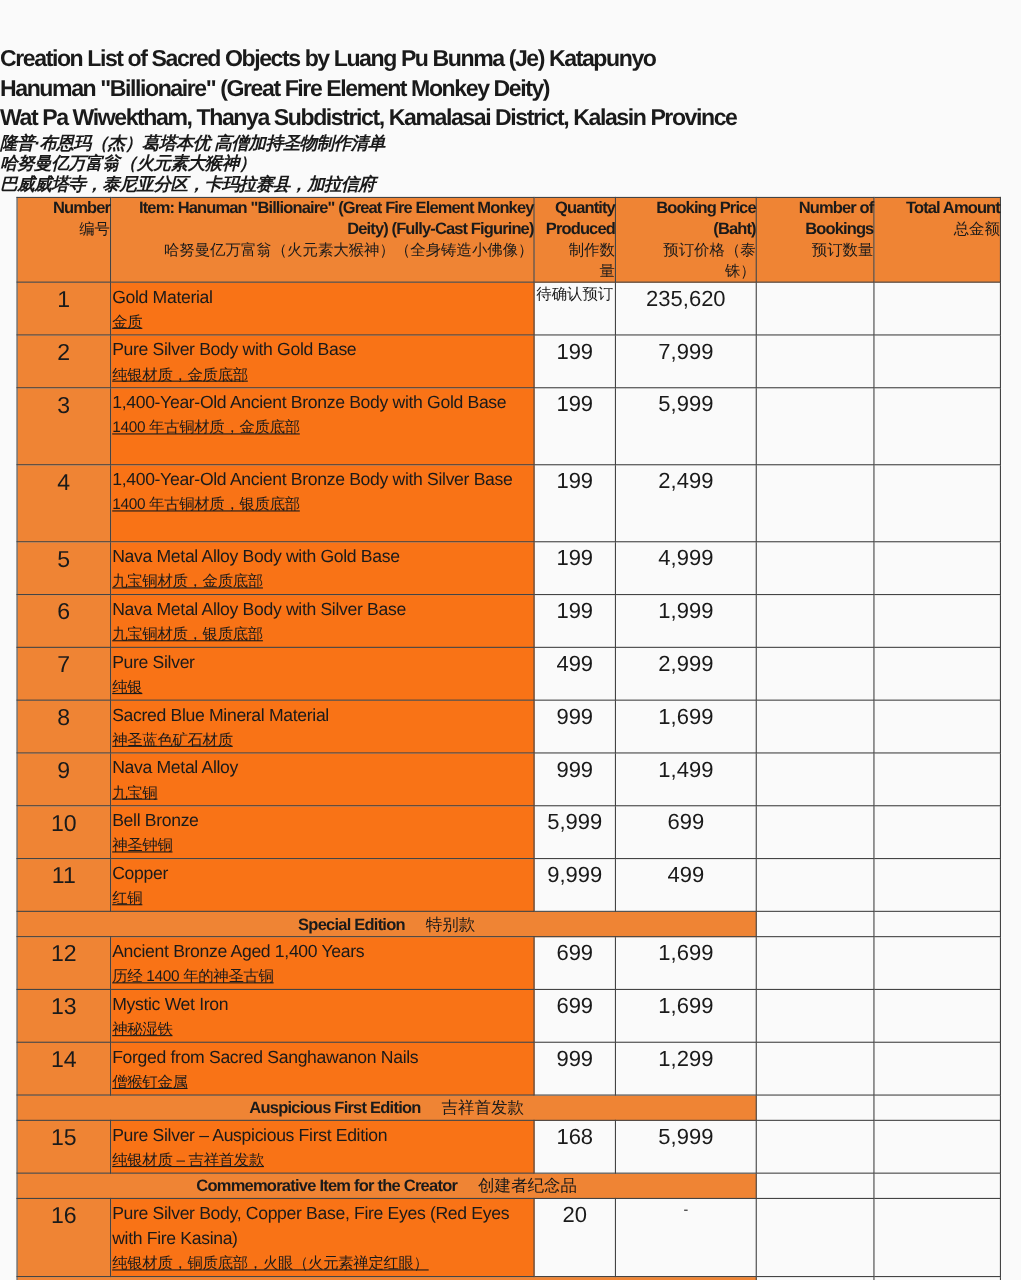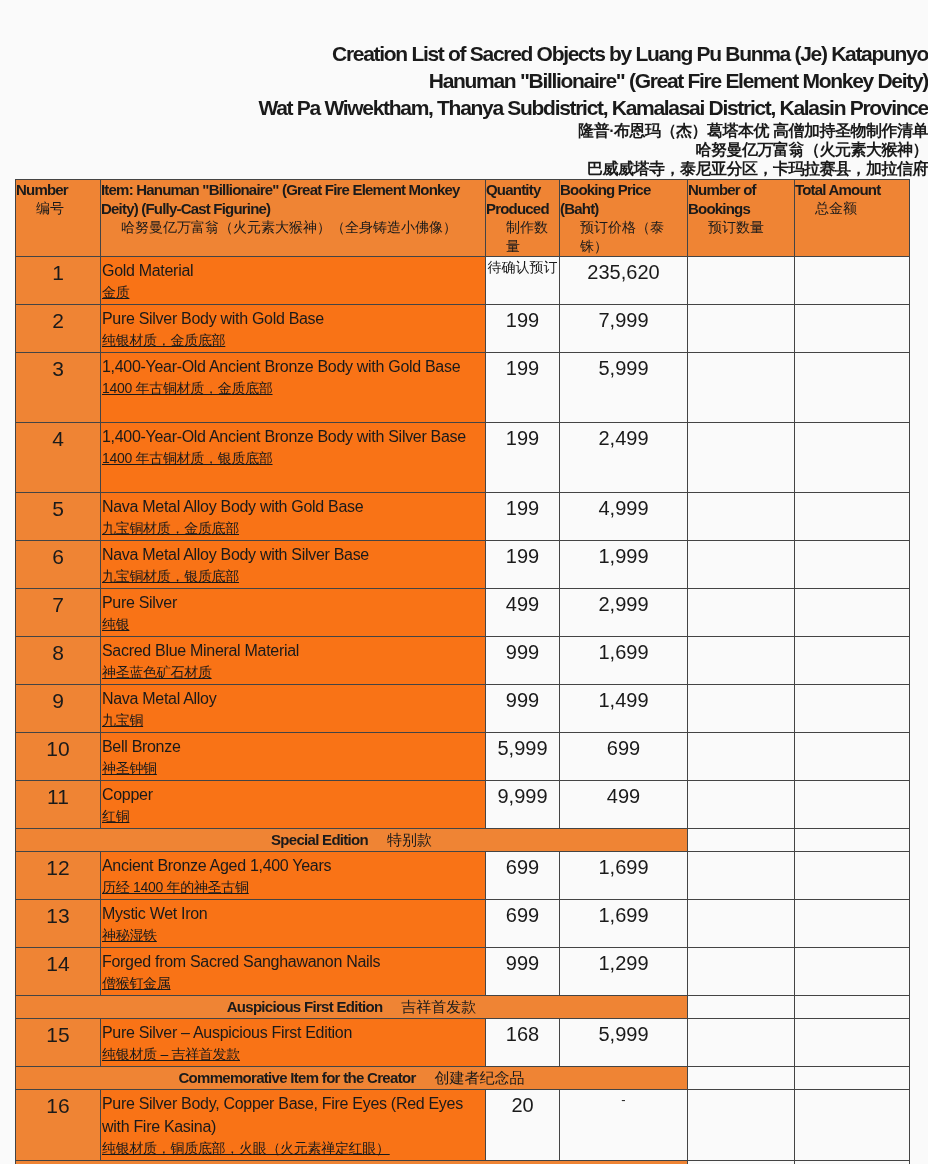--- a/index.html
+++ b/index.html
@@ -1,29 +1,29 @@
 <!DOCTYPE html>
 <html><head>
 <meta charset="utf-8">
 <style>
   html, body { margin:0; padding:0; }
   body {
     width:928px; height:1164px; background:#fafafa;
     font-family:"Liberation Sans", "DejaVu Sans", sans-serif; color:#1a1a1a;
     position:relative; overflow:hidden;
   }
-  .titles { position:absolute; top:40px; left:0; width:928px; text-align:right; }
+  .titles { position:absolute; top:40px; left:0; width:928px; text-align:left; }
   .t-en { font-weight:bold; font-size:21px; letter-spacing:-1.3px; line-height:27px; }
-  .t-zh { font-size:16px; line-height:19px; font-weight:bold; letter-spacing:-0.5px; }
+  .t-zh { font-size:16px; line-height:19px; font-weight:bold; letter-spacing:-0.5px;font-style:italic; }
   table {
     position:absolute; left:15px; top:179px; width:894px;
     border-collapse:collapse; table-layout:fixed;
   }
   td, th { border:1.5px solid #444; padding:0; vertical-align:top; }
-  th { background:#ef8434; font-weight:bold; font-size:15px; line-height:19px; letter-spacing:-0.8px; text-align:left; height:56px; }
+  th { background:#ef8434; font-weight:bold; font-size:15px; line-height:19px; letter-spacing:-0.8px; text-align:right; height:56px; }
   th .zh { font-weight:normal; font-size:14px; letter-spacing:0; display:block;margin-left:20px; }
   td.num { background:#ef8434; text-align:center; font-size:21px; padding-top:4px; }
   td.item { background:#f97316; padding:2px 1px; font-size:16px; line-height:23px; letter-spacing:-0.3px; }
   td.item .zh { font-size:14px; line-height:20px; display:block;text-decoration:underline; }
   td.qty, td.price { text-align:center; font-size:20px; padding-top:4px; }
   td.qty.small { font-size:14px; padding-top:2px; }
   td.price.dash { font-size:13px; padding-top:2px; }
   td.blank { background:#fafafa; }
   tr.section td.sec { background:#ef8434; text-align:center; font-weight:bold; font-size:15px; letter-spacing:-0.7px; height:22px; vertical-align:middle; }
   tr.section td.sec .zh { font-weight:normal; margin-left:8px; letter-spacing:0;padding-left:11px; }

